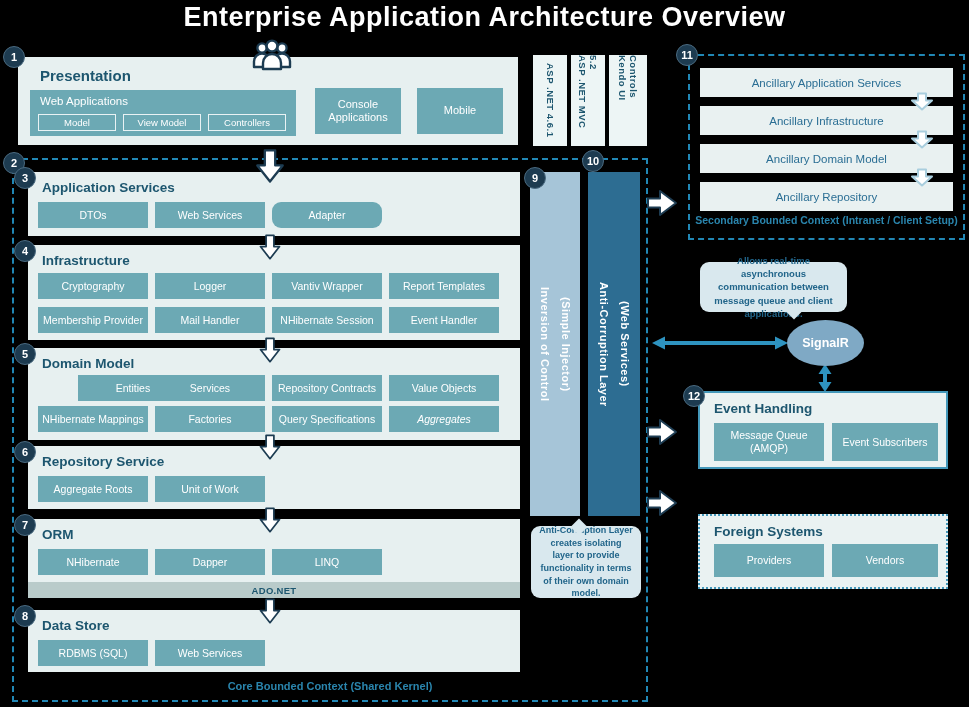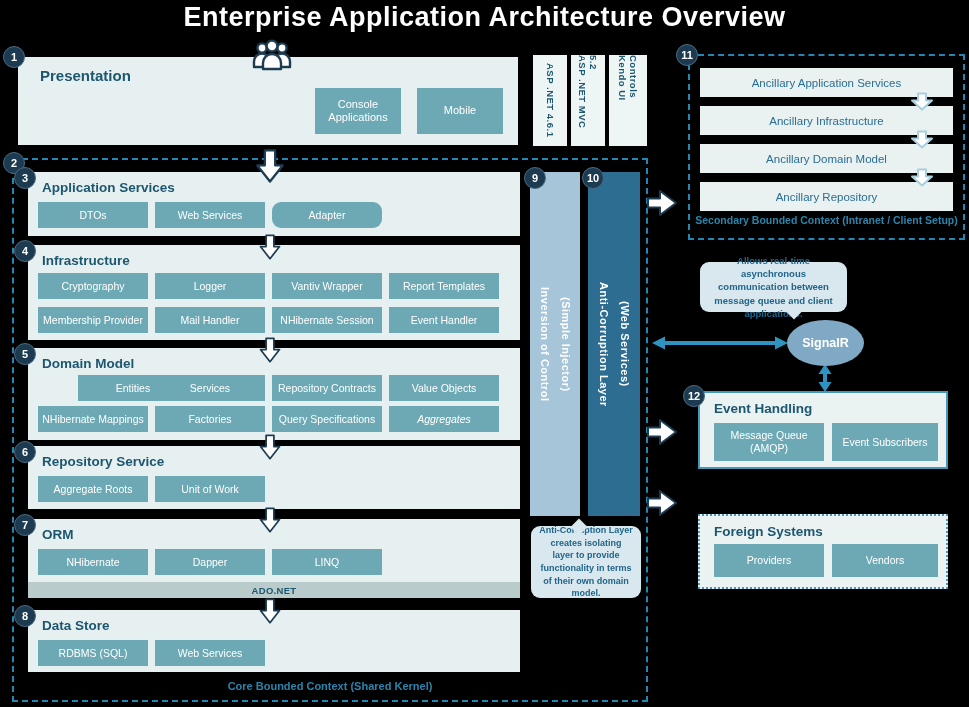--- a/index.html
+++ b/index.html
@@ -66,20 +66,26 @@
 </head>
 <body>
 
 <div id="stage">
 
   <div class="title">Enterprise Application Architecture Overview</div>
 
   <div class="badge" style="left:3px; top:46px;">1</div>
   <div class="panel" style="left:18px; top:57px; width:500px; height:88px;">
     <div class="panel-h" style="left:22px; top:10px; font-size:15px;">Presentation</div>
+    <div class="tile" style="left:12px; top:33px; width:266px; height:46px;">
+      <span class="weblabel">Web Applications</span>
+      <div class="tile mini" style="left:8px; top:24px; width:78px; height:17px;">Model</div>
+      <div class="tile mini" style="left:93px; top:24px; width:78px; height:17px;">View Model</div>
+      <div class="tile mini" style="left:178px; top:24px; width:78px; height:17px;">Controllers</div>
+    </div>
     <div class="tile" style="left:297px; top:31px; width:86px; height:46px; font-size:11px;">Console Applications</div>
     <div class="tile" style="left:399px; top:31px; width:86px; height:46px; font-size:11px;">Mobile</div>
   </div>
 
   <svg class="abs" style="left:251px; top:38px; z-index:6;" width="42" height="34" viewBox="0 0 42 34">
     <g fill="#fff" stroke="#1d3c52" stroke-width="2.4" stroke-linejoin="round">
       <circle cx="11" cy="10" r="4.6"></circle>
       <path d="M3 29v-5.5a8 8 0 0 1 16 0V29z"></path>
       <circle cx="31" cy="10" r="4.6"></circle>
       <path d="M23 29v-5.5a8 8 0 0 1 16 0V29z"></path>
@@ -197,21 +203,21 @@
       <path d="M8.5 1.5h9v13h6.5L13 28.5 2 14.5h6.5z" fill="#fff" stroke="#1d3c52" stroke-width="2" stroke-linejoin="round"></path>
     </svg>
 
   <div class="badge" style="left:524px; top:167px;">9</div>
   <div class="layer" style="left:530px; top:172px; width:50px; height:344px; background:#a6c5d8;">
     <div class="vtxt">
       <div>Inversion of Control</div>
       <div>(Simple Injector)</div>
     </div>
   </div>
-  <div class="badge" style="left:582px; top:167px;">10</div>
+  <div class="badge" style="left:582px; top:150px;">10</div>
   <div class="layer" style="left:588px; top:172px; width:52px; height:344px; background:#2d6d92;">
     <div class="vtxt">
       <div>Anti-Corruption Layer</div>
       <div>(Web Services)</div>
     </div>
   </div>
 
   <svg class="abs" style="left:644px; top:189px; z-index:20;" width="36" height="28" viewBox="0 0 32 28">
       <path d="M2 9.5h12V2l16 12-16 12v-7.5H2z" fill="#fff" stroke="#1d3c52" stroke-width="2" stroke-linejoin="round"></path>
     </svg>

